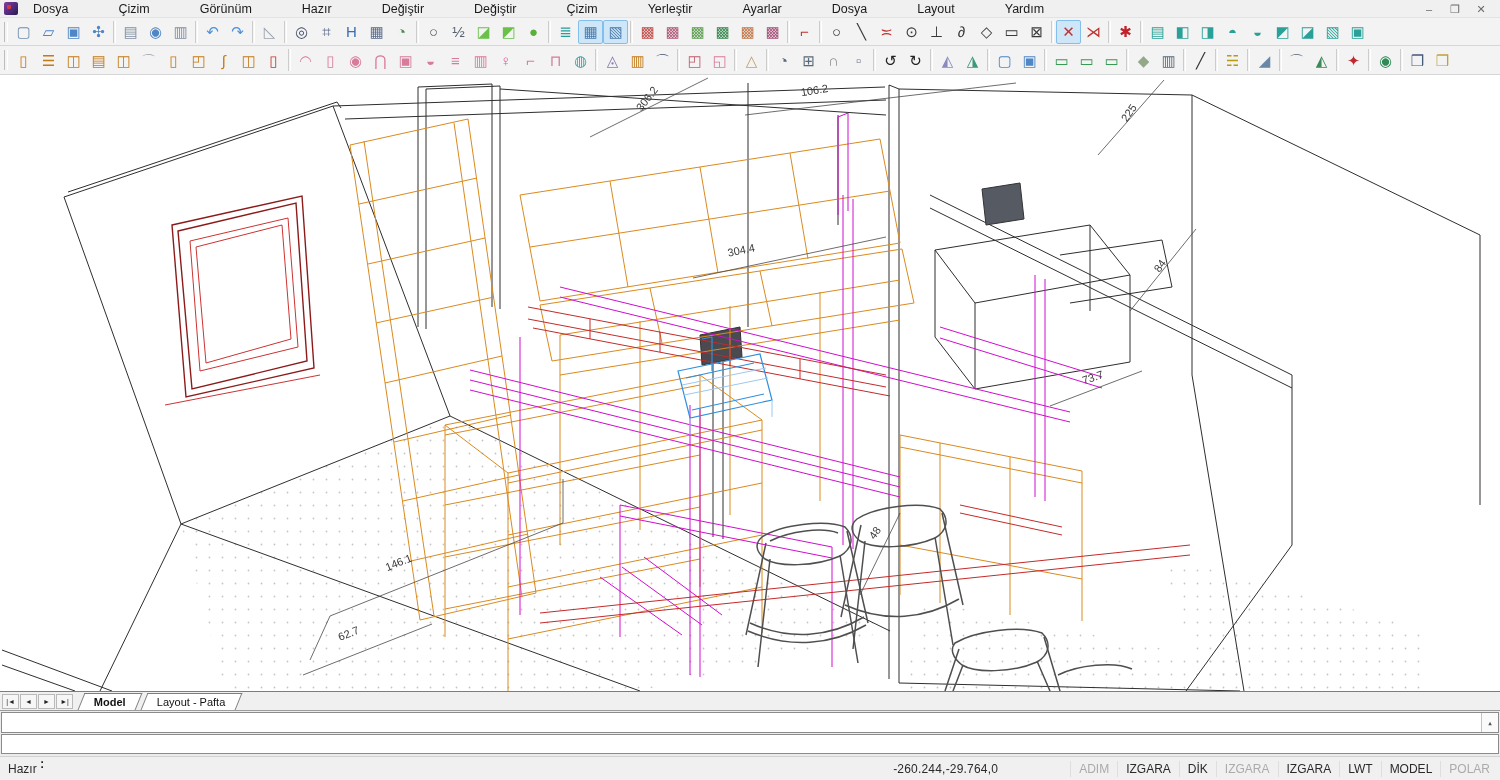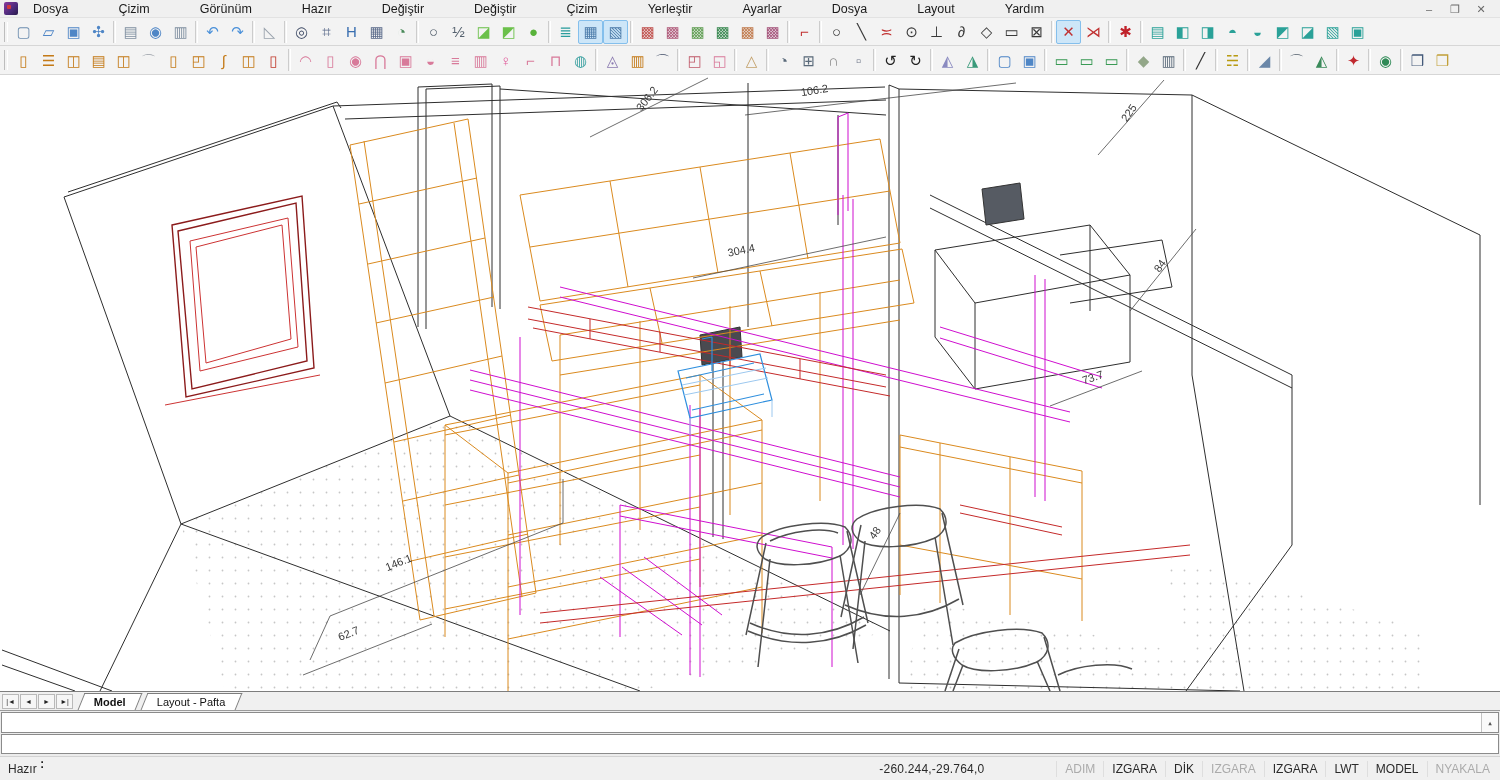--- a/index.html
+++ b/index.html
@@ -593,15 +593,15 @@
   <span class="status-coords">-260.244,-29.764,0</span>
   <div class="status-toggles">
 
   <span class="toggle off"><span>ADIM</span></span>
       <span class="toggle"><span>IZGARA</span></span>
       <span class="toggle"><span>DİK</span></span>
       <span class="toggle off"><span>IZGARA</span></span>
       <span class="toggle"><span>IZGARA</span></span>
       <span class="toggle"><span>LWT</span></span>
       <span class="toggle"><span>MODEL</span></span>
-      <span class="toggle off"><span>NYAKALA</span></span>
+      <span class="toggle off"><span>POLAR</span></span>
     </div>
 </div>
 
 </body></html>

